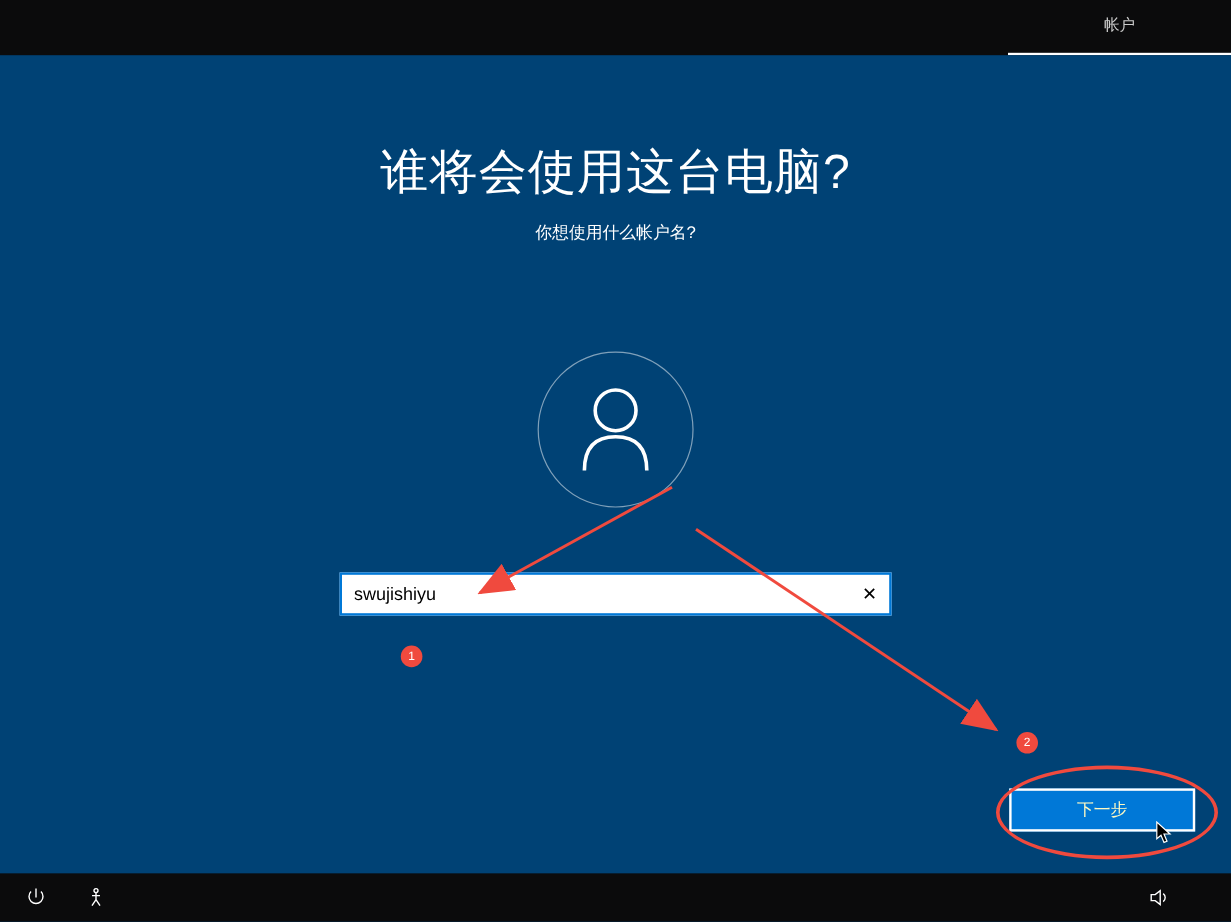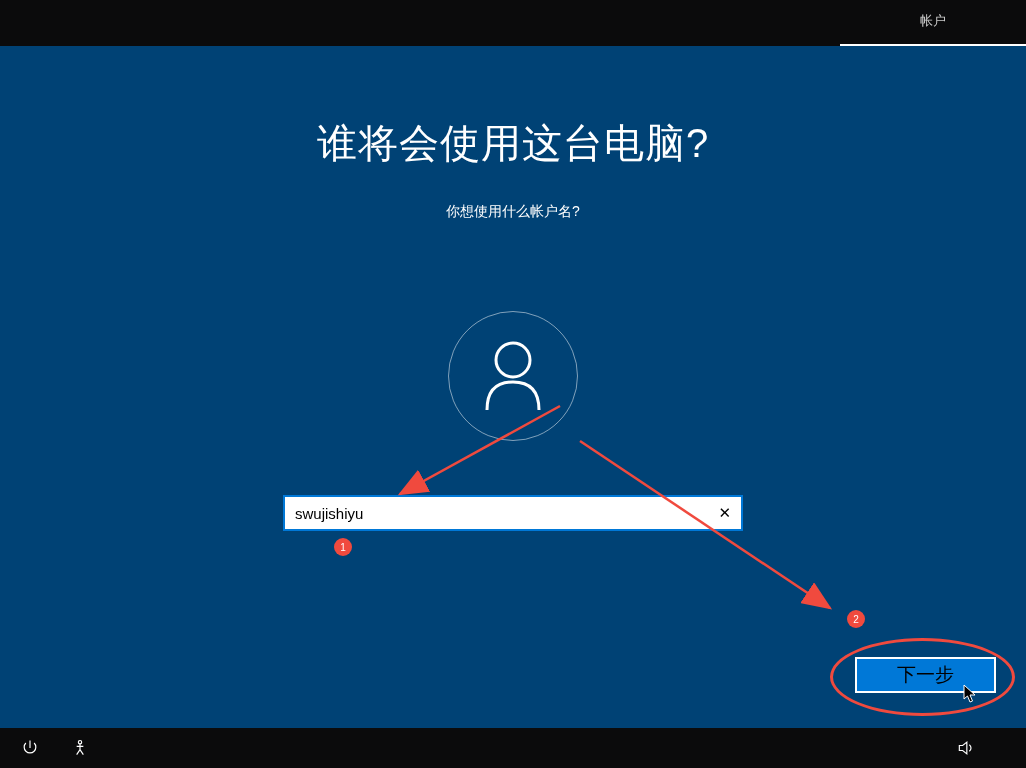--- a/index.html
+++ b/index.html
@@ -52,21 +52,21 @@
       text-align: center;
       color: #ffffff;
       font-size: 40px;
       font-weight: 300;
       letter-spacing: 1px;
     }
     .page-subtitle {
       text-align: center;
       color: #ffffff;
       font-size: 14px;
-      margin-top: 32px;
+      margin-top: 14px;
     }
     .avatar-circle {
       width: 130px;
       height: 130px;
       border: 1px solid rgba(255,255,255,0.5);
       border-radius: 50%;
       margin: 90px auto 0;
       display: flex;
       align-items: center;
       justify-content: center;
@@ -102,26 +102,26 @@
       font-size: 15px;
       color: #000000;
       cursor: pointer;
       padding: 4px;
       font-weight: 300;
     }
     .next-btn {
       position: absolute;
       right: 30px;
       bottom: 35px;
-      width: 141px;
+      width: 155px;
       height: 36px;
       background: #0078d7;
       border: 2px solid #ffffff;
-      color: #000000;
-      font-size: 19px;
+      color: #fef9c3;
+      font-size: 14px;
       font-family: inherit;
       cursor: pointer;
     }
     .bottom-bar {
       height: 40px;
       background: #0b0b0c;
       display: flex;
       align-items: center;
       padding: 0 20px;
       position: relative;

